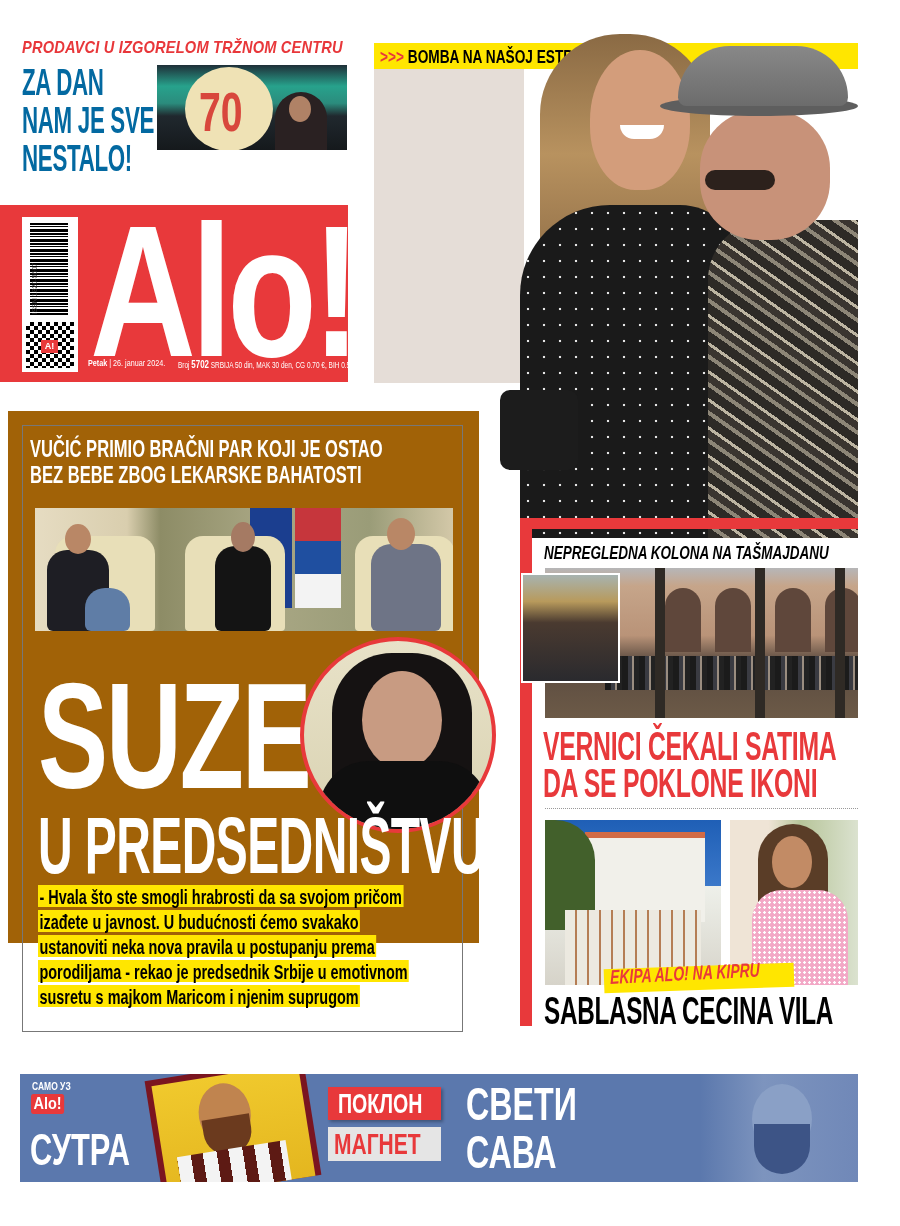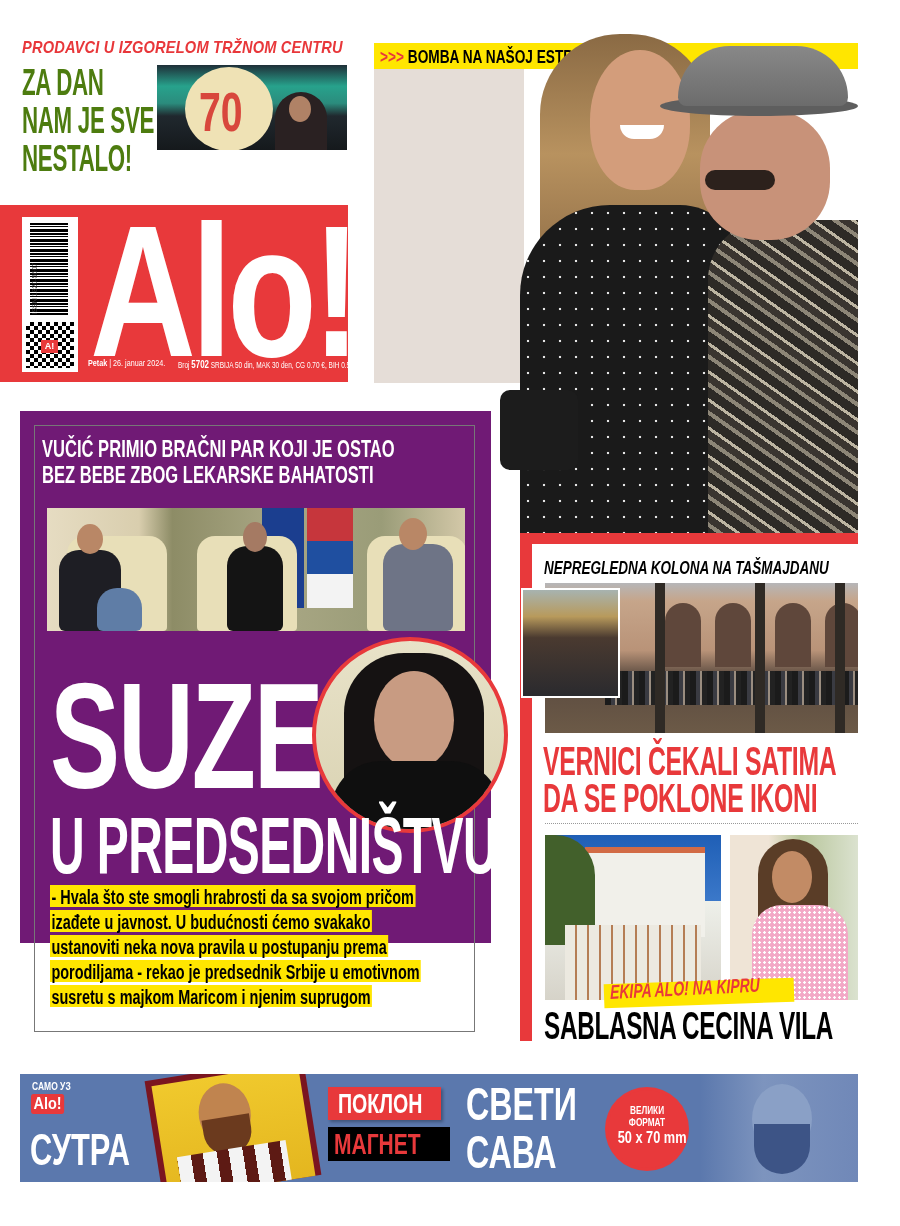--- a/index.html
+++ b/index.html
@@ -2,21 +2,21 @@
 <html><head>
 <meta charset="utf-8">
 <style>
   * { box-sizing: border-box; margin: 0; padding: 0; }
   html, body { width: 900px; height: 1226px; background: #ffffff; overflow: hidden; }
   body { position: relative; font-family: "Liberation Sans", sans-serif; }
   .abs { position: absolute; }
 
   
   #teaser-kicker { left: 22px; top: 38px; color: #e8373a; font-size: 17px; font-style: italic; font-weight: 700; letter-spacing: 0.2px; transform: scaleX(0.86); transform-origin: left; white-space: nowrap; }
-  #teaser-headline { left: 22px; top: 64px; width: 140px; color: #4d7c0f; font-size: 36px; line-height: 38px; font-weight: 700; }
+  #teaser-headline { left: 22px; top: 64px; width: 140px; color: #0369a1; font-size: 36px; line-height: 38px; font-weight: 700; }
   #teaser-headline span { display: block; transform: scaleX(0.62); transform-origin: left; white-space: nowrap; letter-spacing: -0.5px; }
   #teaser-photo { left: 157px; top: 65px; width: 190px; height: 85px; background: linear-gradient(180deg, #1f2f38 0%, #27a28c 25%, #2b8c7d 45%, #20282e 60%, #15191c 100%); overflow: hidden; }
   #teaser-photo .sign { position: absolute; left: 28px; top: 2px; width: 88px; height: 84px; border-radius: 50%; background: #efe2b5; }
   #teaser-photo .num { position: absolute; left: 42px; top: 14px; color: #d8473c; font-size: 56px; font-weight: 700; transform: scaleX(0.7); transform-origin: left; }
   #teaser-photo .person { position: absolute; right: 20px; bottom: 0; width: 52px; height: 58px; border-radius: 26px 26px 0 0; background: #2a2122; }
   #teaser-photo .face { position: absolute; right: 36px; bottom: 28px; width: 22px; height: 26px; border-radius: 50%; background: #b08266; }
 
   
   #masthead { left: 0; top: 205px; width: 348px; height: 177px; background: #e8393b; }
   #barcode { position: absolute; left: 22px; top: 12px; width: 56px; height: 155px; background: #fff; }
@@ -51,21 +51,21 @@
      background-color: #1a1a1a; background-image: radial-gradient(#e6e6e6 1.2px, transparent 1.6px); background-size: 16px 16px; }
   .man-hat { position: absolute; left: 178px; top: 16px; width: 170px; height: 60px; border-radius: 60px 60px 10px 10px; background: linear-gradient(180deg, #888 0%, #6c6c6c 100%); }
   .man-hat-brim { position: absolute; left: 160px; top: 66px; width: 198px; height: 20px; border-radius: 50%; background: #5e5e5e; }
   .man-face { position: absolute; left: 200px; top: 80px; width: 130px; height: 130px; border-radius: 45%; background: #c89279; }
   .man-stache { position: absolute; left: 205px; top: 140px; width: 70px; height: 20px; border-radius: 10px; background: #2c211c; }
   .man-shirt { position: absolute; left: 208px; top: 190px; width: 150px; height: 318px; border-radius: 60px 0 0 0;
      background: repeating-linear-gradient(35deg, #2d2a26 0 9px, #8d8677 9px 13px, #3a3530 13px 20px, #bdb5a2 20px 23px); }
   .clutch { position: absolute; left: 0; top: 360px; width: 78px; height: 80px; border-radius: 10px; background: #1c1c1c; }
 
   
-  #lead { left: 20px; top: 411px; width: 471px; height: 532px; background: #701a75; }
+  #lead { left: 8px; top: 411px; width: 471px; height: 532px; background: #a16207; }
   #lead-inner { position: absolute; left: 14px; top: 14px; width: 441px; height: 607px; border: 1px solid #777; }
   #lead-kicker { position: absolute; left: 22px; top: 25px; color: #fff; font-size: 23px; line-height: 26px; font-weight: 700; }
   #lead-kicker span { display: block; transform: scaleX(0.72); transform-origin: left; white-space: nowrap; }
   #lead-photo { position: absolute; left: 27px; top: 97px; width: 418px; height: 123px; overflow: hidden;
      background: linear-gradient(90deg, #e6dcc2 0%, #d9ceae 22%, #8d8c66 30%, #a9a784 55%, #9a9c78 80%, #d3c8a8 100%); }
   .flag-eu { position: absolute; left: 215px; top: 0; width: 42px; height: 100px; background: #1b3e8f; }
   .flag-rs { position: absolute; left: 260px; top: 0; width: 46px; height: 100px; background: linear-gradient(180deg, #c6363c 0 33%, #1f4fa0 33% 66%, #f3f3f3 66%); }
   .chair { position: absolute; bottom: 0; width: 100px; height: 95px; border-radius: 18px 18px 4px 4px; background: #e8dfb8; }
   .p-body { position: absolute; border-radius: 20px 20px 6px 6px; }
   .p-head { position: absolute; border-radius: 50%; background: #b98766; }
@@ -74,21 +74,21 @@
   .inset-hair { position: absolute; left: 28px; top: 12px; width: 140px; height: 200px; border-radius: 60px 60px 20px 20px; background: #151212; }
   .inset-face { position: absolute; left: 58px; top: 30px; width: 80px; height: 98px; border-radius: 50%; background: #c89b82; }
   .inset-top { position: absolute; left: 15px; top: 120px; width: 170px; height: 90px; border-radius: 50px 50px 0 0; background: #0f0f0f; }
   #lead-title-1 { position: absolute; left: 30px; top: 250px; color: #fff; font-size: 150px; line-height: 150px; font-weight: 700; transform: scaleX(0.7); transform-origin: left; white-space: nowrap; letter-spacing: -3px; }
   #lead-title-2 { position: absolute; left: 30px; top: 395px; color: #fff; font-size: 80px; line-height: 80px; font-weight: 700; transform: scaleX(0.6); transform-origin: left; white-space: nowrap; letter-spacing: -1px; }
   #lead-quote { position: absolute; left: 30px; top: 474px; width: 420px; text-decoration: underline; }
   #lead-quote span { display: inline-block; background: #ffe600; color: #000; font-size: 19.5px; line-height: 24px; height: 22px; margin-bottom: 3px; font-weight: 700; padding: 0 2px;
      white-space: nowrap; transform: scaleX(0.74); transform-origin: left; }
 
   
-  #story3 { left: 520px; top: 533px; width: 338px; height: 508px; }
+  #story3 { left: 520px; top: 518px; width: 338px; height: 508px; }
   #story3-frame-top { position: absolute; left: 0; top: 0; width: 338px; height: 11px; background: #e8393b; }
   #story3-frame-left { position: absolute; left: 0; top: 0; width: 12px; height: 508px; background: #e8393b; }
   #story3-kicker { position: absolute; left: 24px; top: 25px; font-size: 18px; font-style: italic; font-weight: 700; color: #000; white-space: nowrap; transform: scaleX(0.75); transform-origin: left; }
   #crowd-photo { position: absolute; left: 25px; top: 50px; width: 313px; height: 150px; overflow: hidden;
      background: linear-gradient(180deg, #b6b6b8 0%, #c6a58a 12%, #b99378 45%, #5b4b40 62%, #6c5a47 100%); }
   .church-arch { position: absolute; top: 20px; width: 36px; height: 64px; border-radius: 18px 18px 0 0; background: #5f473b; }
   .crowd-row { position: absolute; left: 60px; top: 88px; width: 253px; height: 34px;
      background: repeating-linear-gradient(90deg, #1b1b1b 0 6px, #3a3b42 6px 10px, #9a8d80 10px 12px, #222 12px 17px); }
   .tree { position: absolute; top: 0; width: 10px; height: 150px; background: #2f2a25; }
   #crowd-inset { position: absolute; left: 1px; top: 55px; width: 99px; height: 110px; border: 2px solid #fff; overflow: hidden;
@@ -120,21 +120,21 @@
   #promo-logo { position: absolute; left: 11px; top: 20px; background: #e8393b; color: #fff; font-size: 17px; font-weight: 700; padding: 0 3px; border-radius: 3px; line-height: 20px; transform: scaleX(0.85); transform-origin: left; }
   #promo-tomorrow { position: absolute; left: 10px; top: 53px; color: #fff; font-size: 44px; line-height: 46px; font-weight: 700; transform: scaleX(0.7); transform-origin: left; white-space: nowrap; }
   #promo-icon { position: absolute; left: 133px; top: -6px; width: 160px; height: 120px; background: #7a1520; transform: rotate(-9deg); }
   #promo-icon .gold { position: absolute; left: 6px; top: 6px; right: 6px; bottom: 0; background: linear-gradient(180deg, #f0c92d 0%, #e4b61f 100%); }
   #promo-icon .saint-face { position: absolute; left: 48px; top: 14px; width: 52px; height: 62px; border-radius: 50%; background: #c0844f; }
   #promo-icon .saint-beard { position: absolute; left: 50px; top: 48px; width: 48px; height: 38px; border-radius: 0 0 24px 24px; background: #6b3a1e; }
   #promo-icon .saint-robe { position: absolute; left: 20px; top: 80px; width: 110px; height: 40px;
      background: repeating-linear-gradient(90deg, #f3f3f3 0 14px, #5d1a14 14px 26px); }
   #promo-gift { position: absolute; left: 308px; top: 13px; width: 113px; height: 33px; background: #e8393b; box-shadow: 2px 2px 3px rgba(0,0,0,0.3); }
   #promo-gift span { position: absolute; left: 10px; top: 0; color: #fff; font-size: 28px; line-height: 33px; font-weight: 700; transform: scaleX(0.7); transform-origin: left; white-space: nowrap; }
-  #promo-magnet { position: absolute; left: 308px; top: 53px; width: 122px; height: 34px; background: #000000; }
+  #promo-magnet { position: absolute; left: 308px; top: 53px; width: 113px; height: 34px; background: #e5e5e5; }
   #promo-magnet span { position: absolute; left: 6px; top: 0; color: #e8393b; font-size: 30px; line-height: 34px; font-weight: 700; transform: scaleX(0.7); transform-origin: left; white-space: nowrap; }
   #promo-saint-name { position: absolute; left: 446px; top: 6px; color: #fff; font-size: 46px; line-height: 48px; font-weight: 700; transform: scaleX(0.7); transform-origin: left; white-space: nowrap; }
   #promo-badge { position: absolute; left: 588px; top: 16px; width: 78px; height: 78px; border-radius: 50%; background: #e8393b; box-shadow: 0 0 0 3px #e8393b; }
   #promo-badge span { display: block; text-align: center; color: #fff; font-weight: 700; transform: scaleX(0.75); white-space: nowrap; }
   #promo-badge .b1 { font-size: 11px; line-height: 12px; margin-top: 14px; }
   #promo-badge .b2 { font-size: 11px; line-height: 12px; }
   #promo-badge .b3 { font-size: 17px; line-height: 20px; }
   #promo-ghost { position: absolute; left: 680px; top: 0; width: 158px; height: 108px; background: linear-gradient(90deg, #5b78ad 0%, #7d94be 40%, #7088b8 100%); }
   #promo-ghost .gface { position: absolute; left: 52px; top: 10px; width: 60px; height: 70px; border-radius: 50%; background: #8aa0c6; }
   #promo-ghost .gbeard { position: absolute; left: 54px; top: 50px; width: 56px; height: 50px; border-radius: 0 0 28px 28px; background: #3d5486; }
@@ -286,18 +286,13 @@
       <span>МАГНЕТ</span>
     </div>
   <div id="promo-saint-name">
     <div>СВЕТИ</div>
     <div>САВА</div>
   </div>
   <div id="promo-ghost">
     <div class="gface"></div>
     <div class="gbeard"></div>
   </div>
-  <div id="promo-badge">
-    <span class="b1">ВЕЛИКИ</span>
-    <span class="b2">ФОРМАТ</span>
-    <span class="b3">50 x 70 mm</span>
-  </div>
 </div>
 
 </body></html>

